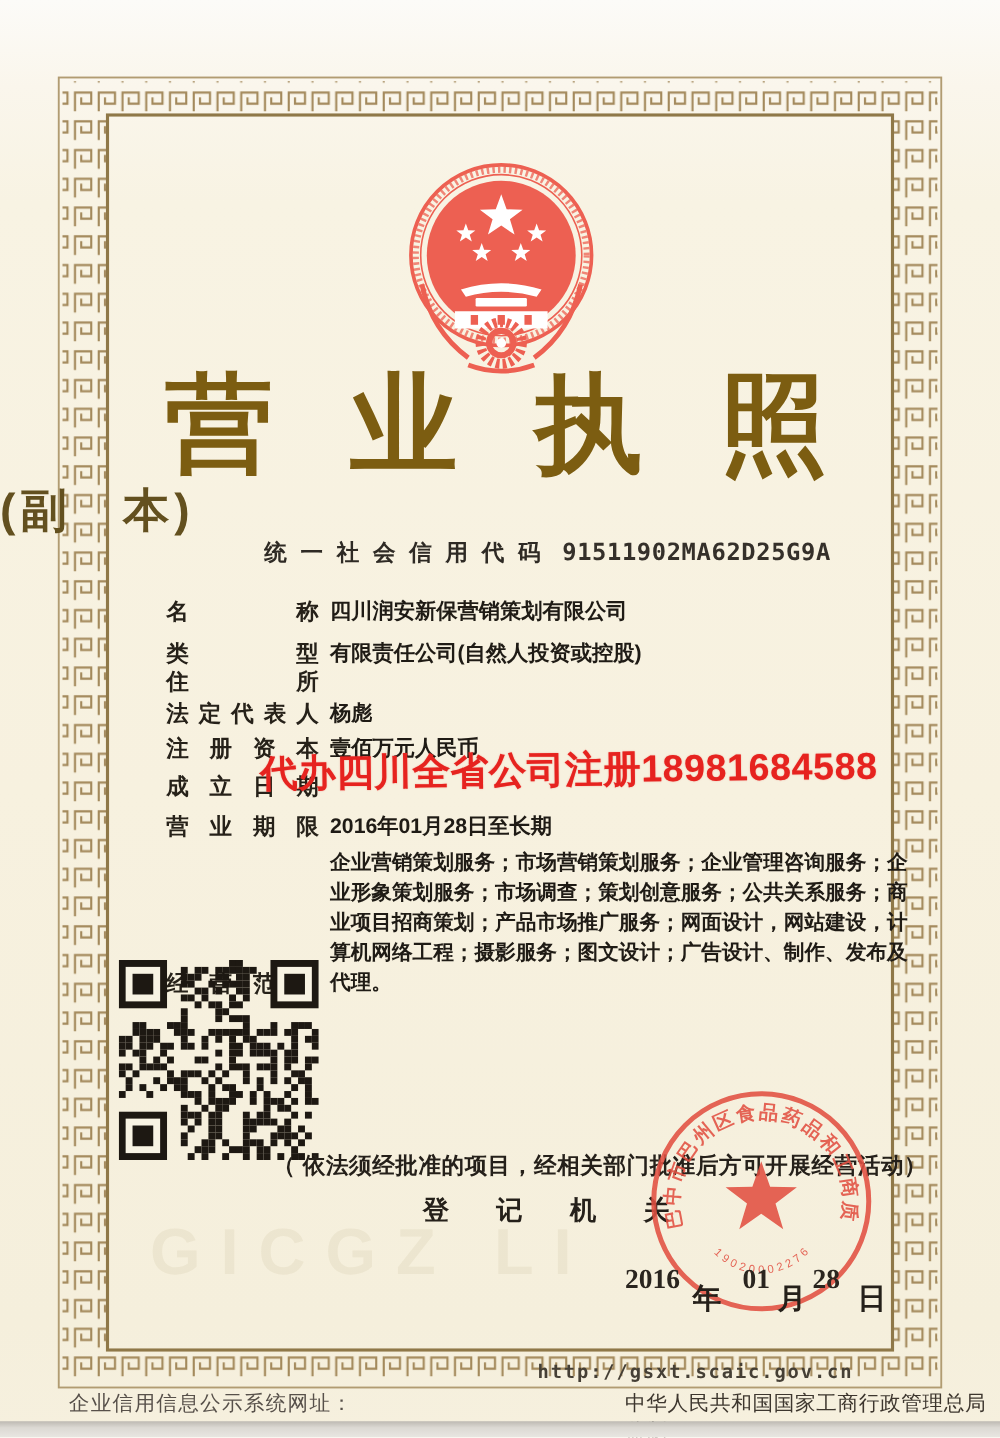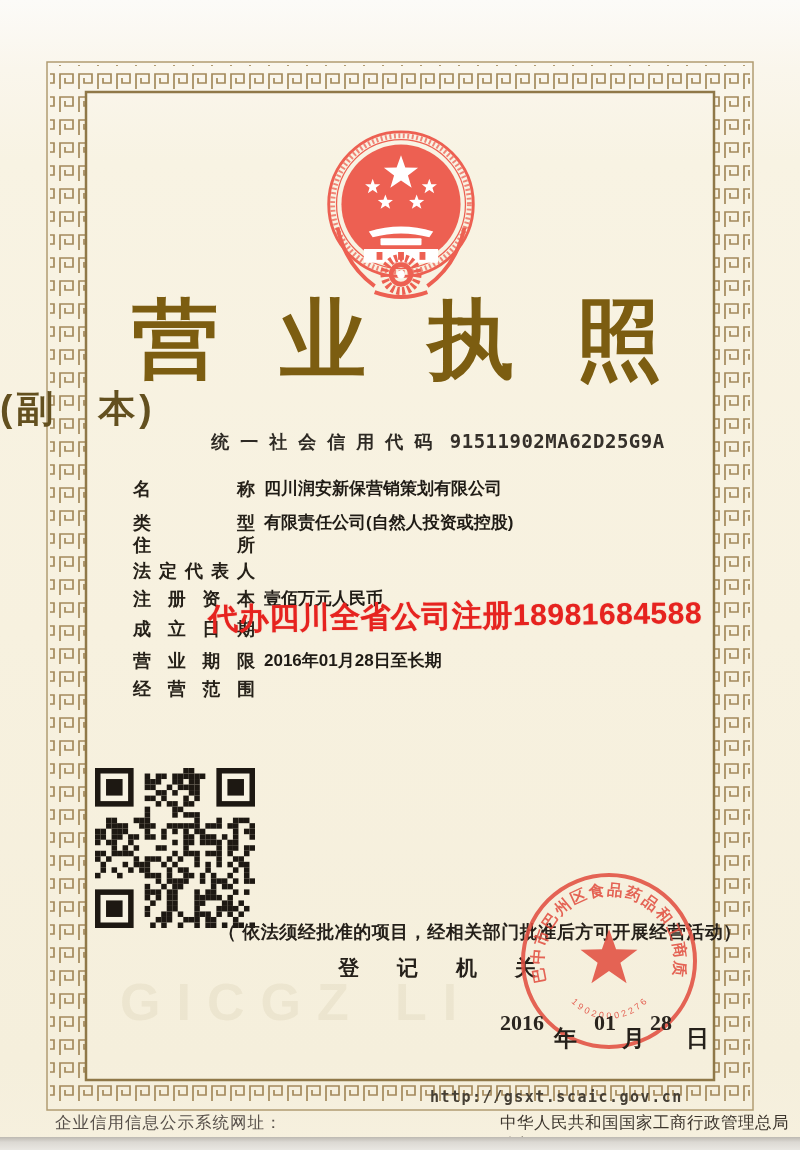--- a/index.html
+++ b/index.html
@@ -131,34 +131,36 @@
     </div>
     <div class="frow mb2">
       <div class="flabel">类 型</div>
       <div class="fvalue">有限责任公司(自然人投资或控股)</div>
     </div>
     <div class="frow mb3">
       <div class="flabel">住 所</div>
     </div>
     <div class="frow mb4">
       <div class="flabel">法 定 代 表 人</div>
+      <div class="fvalue">杨彪</div>
     </div>
     <div class="frow mb5">
       <div class="flabel">注 册 资 本</div>
       <div class="fvalue">壹佰万元人民币</div>
     </div>
     <div class="frow mb6">
       <div class="flabel">成 立 日 期</div>
     </div>
     <div class="frow mb7">
       <div class="flabel">营 业 期 限</div>
       <div class="fvalue">2016年01月28日至长期</div>
     </div>
     <div class="frow">
       <div class="flabel">经 营 范 围</div>
+      <div class="fvalue scope">企业营销策划服务；市场营销策划服务；企业管理咨询服务；企业形象策划服务；市场调查；策划创意服务；公共关系服务；商业项目招商策划；产品市场推广服务；网面设计，网站建设，计算机网络工程；摄影服务；图文设计；广告设计、制作、发布及代理。</div>
     </div>
   </div>
 
   <div class="red-watermark">代办四川全省公司注册18981684588</div>
 
   <svg id="qr" class="qr" width="160" height="160">
       <rect x="88.27586206896552" y="0" width="5.517241379310345" height="5.517241379310345" fill="#1d1812"></rect>
       <rect x="93.79310344827587" y="0" width="5.517241379310345" height="5.517241379310345" fill="#1d1812"></rect>
       <rect x="49.65517241379311" y="5.517241379310345" width="5.517241379310345" height="5.517241379310345" fill="#1d1812"></rect>
       <rect x="60.689655172413794" y="5.517241379310345" width="5.517241379310345" height="5.517241379310345" fill="#1d1812"></rect>

